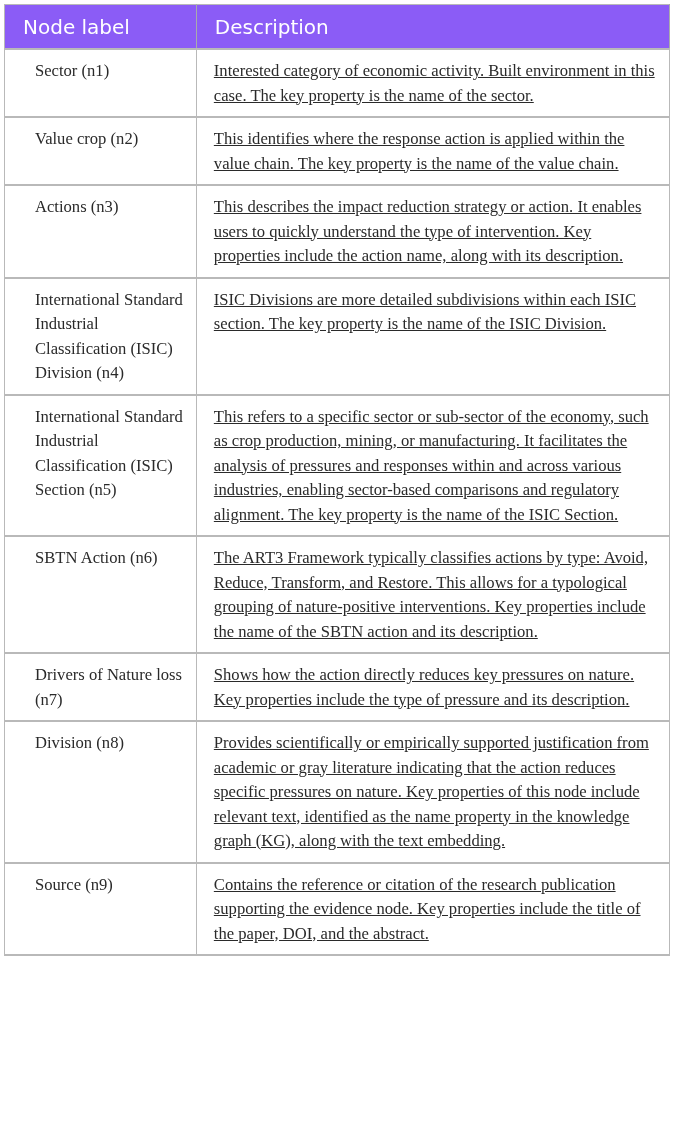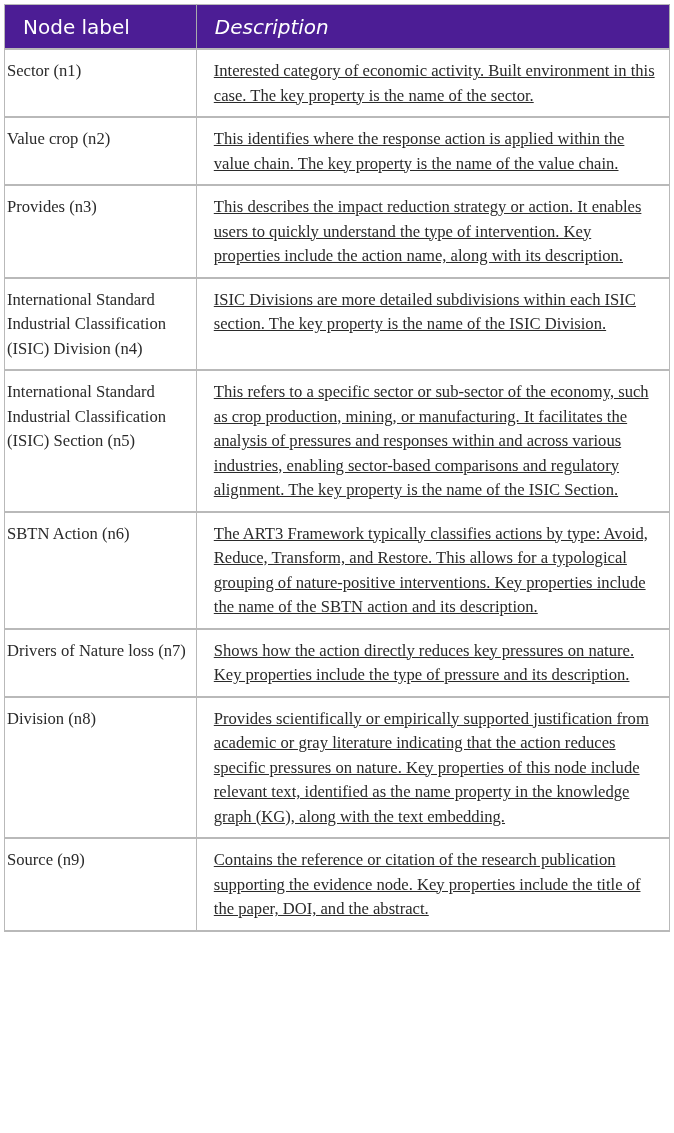--- a/index.html
+++ b/index.html
@@ -7,41 +7,41 @@
     table.nodes {
       position: absolute; left: 4px; top: 4px;
       width: 666px;
       border-collapse: collapse;
       font-family: "Liberation Serif", "DejaVu Serif", serif;
       color: #2a2a2a;
     }
     table.nodes col.c1 { width: 192px; }
     table.nodes col.c2 { width: 474px; }
     thead th {
-      background: #4c1d95;
+      background: #8b5cf6;
       color: #ffffff;
       font-family: "DejaVu Sans", "Liberation Sans", sans-serif;
       font-weight: normal;
       font-size: 20px;
       text-align: left;
       padding: 8px 10px 8px 18px;
       height: 27px;
       border: 1px solid #b8b8b8;
       border-right: 1px solid #a8abac;
     }
-    thead th.desc { padding-left: 18px; font-style: italic; }
+    thead th.desc { padding-left: 18px; }
     tbody td {
       font-size: 16.6px;
       line-height: 24.5px;
       vertical-align: top;
       padding: 9px 8px 8px 18px;
       border: 1px solid #b9b9b9;
       border-width: 2px 1px;
     }
-    tbody td.label { padding-left: 2px; }
+    tbody td.label { padding-left: 30px; }
     tbody td.desc { padding-left: 17px; padding-right: 8px; text-decoration: underline; }
   </style>
 </head>
 <body>
 
 <table class="nodes">
   <colgroup>
       <col class="c1">
       <col class="c2">
     </colgroup>
@@ -54,21 +54,21 @@
   <tbody>
     <tr>
       <td class="label">Sector (n1)</td>
       <td class="desc">Interested category of economic activity. Built environment in this case. The key property is the name of the sector.</td>
     </tr>
     <tr>
       <td class="label">Value crop (n2)</td>
       <td class="desc">This identifies where the response action is applied within the value chain. The key property is the name of the value chain.</td>
     </tr>
     <tr>
-      <td class="label">Provides (n3)</td>
+      <td class="label">Actions (n3)</td>
       <td class="desc">This describes the impact reduction strategy or action. It enables users to quickly understand the type of intervention. Key properties include the action name, along with its description.</td>
     </tr>
     <tr>
       <td class="label">International Standard Industrial Classification (ISIC) Division (n4)</td>
       <td class="desc">ISIC Divisions are more detailed subdivisions within each ISIC section. The key property is the name of the ISIC Division.</td>
     </tr>
     <tr>
       <td class="label">International Standard Industrial Classification (ISIC) Section (n5)</td>
       <td class="desc">This refers to a specific sector or sub-sector of the economy, such as crop production, mining, or manufacturing. It facilitates the analysis of pressures and responses within and across various industries, enabling sector-based comparisons and regulatory alignment. The key property is the name of the ISIC Section.</td>
     </tr>

